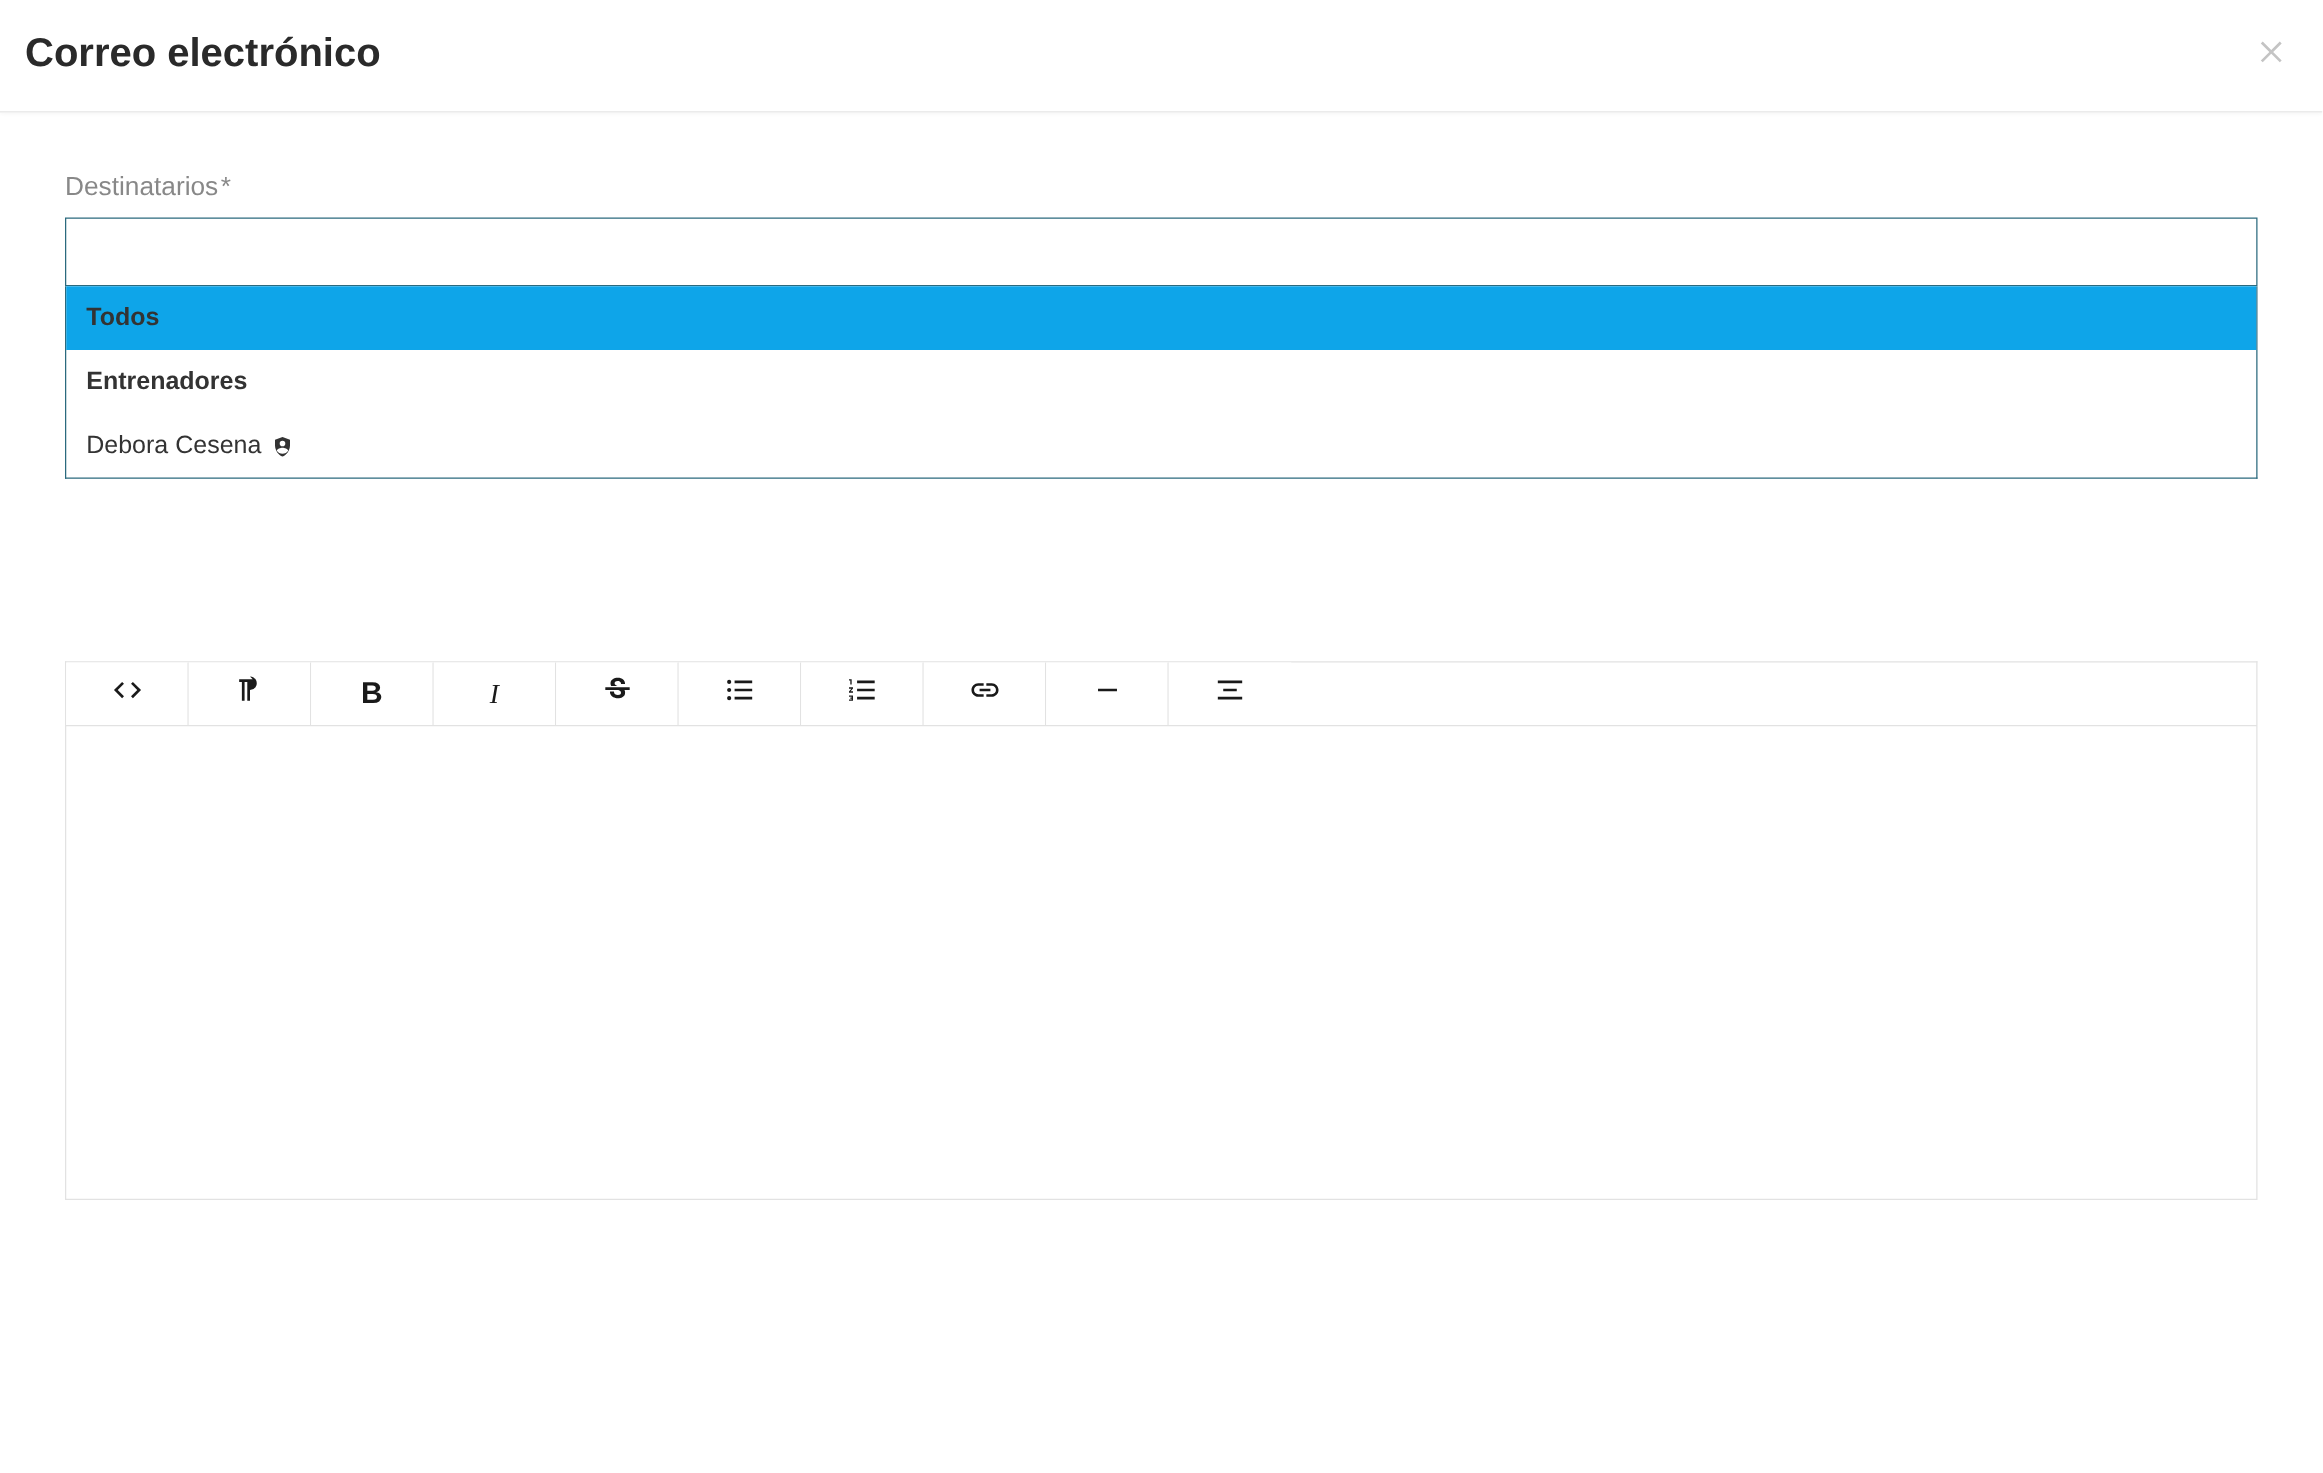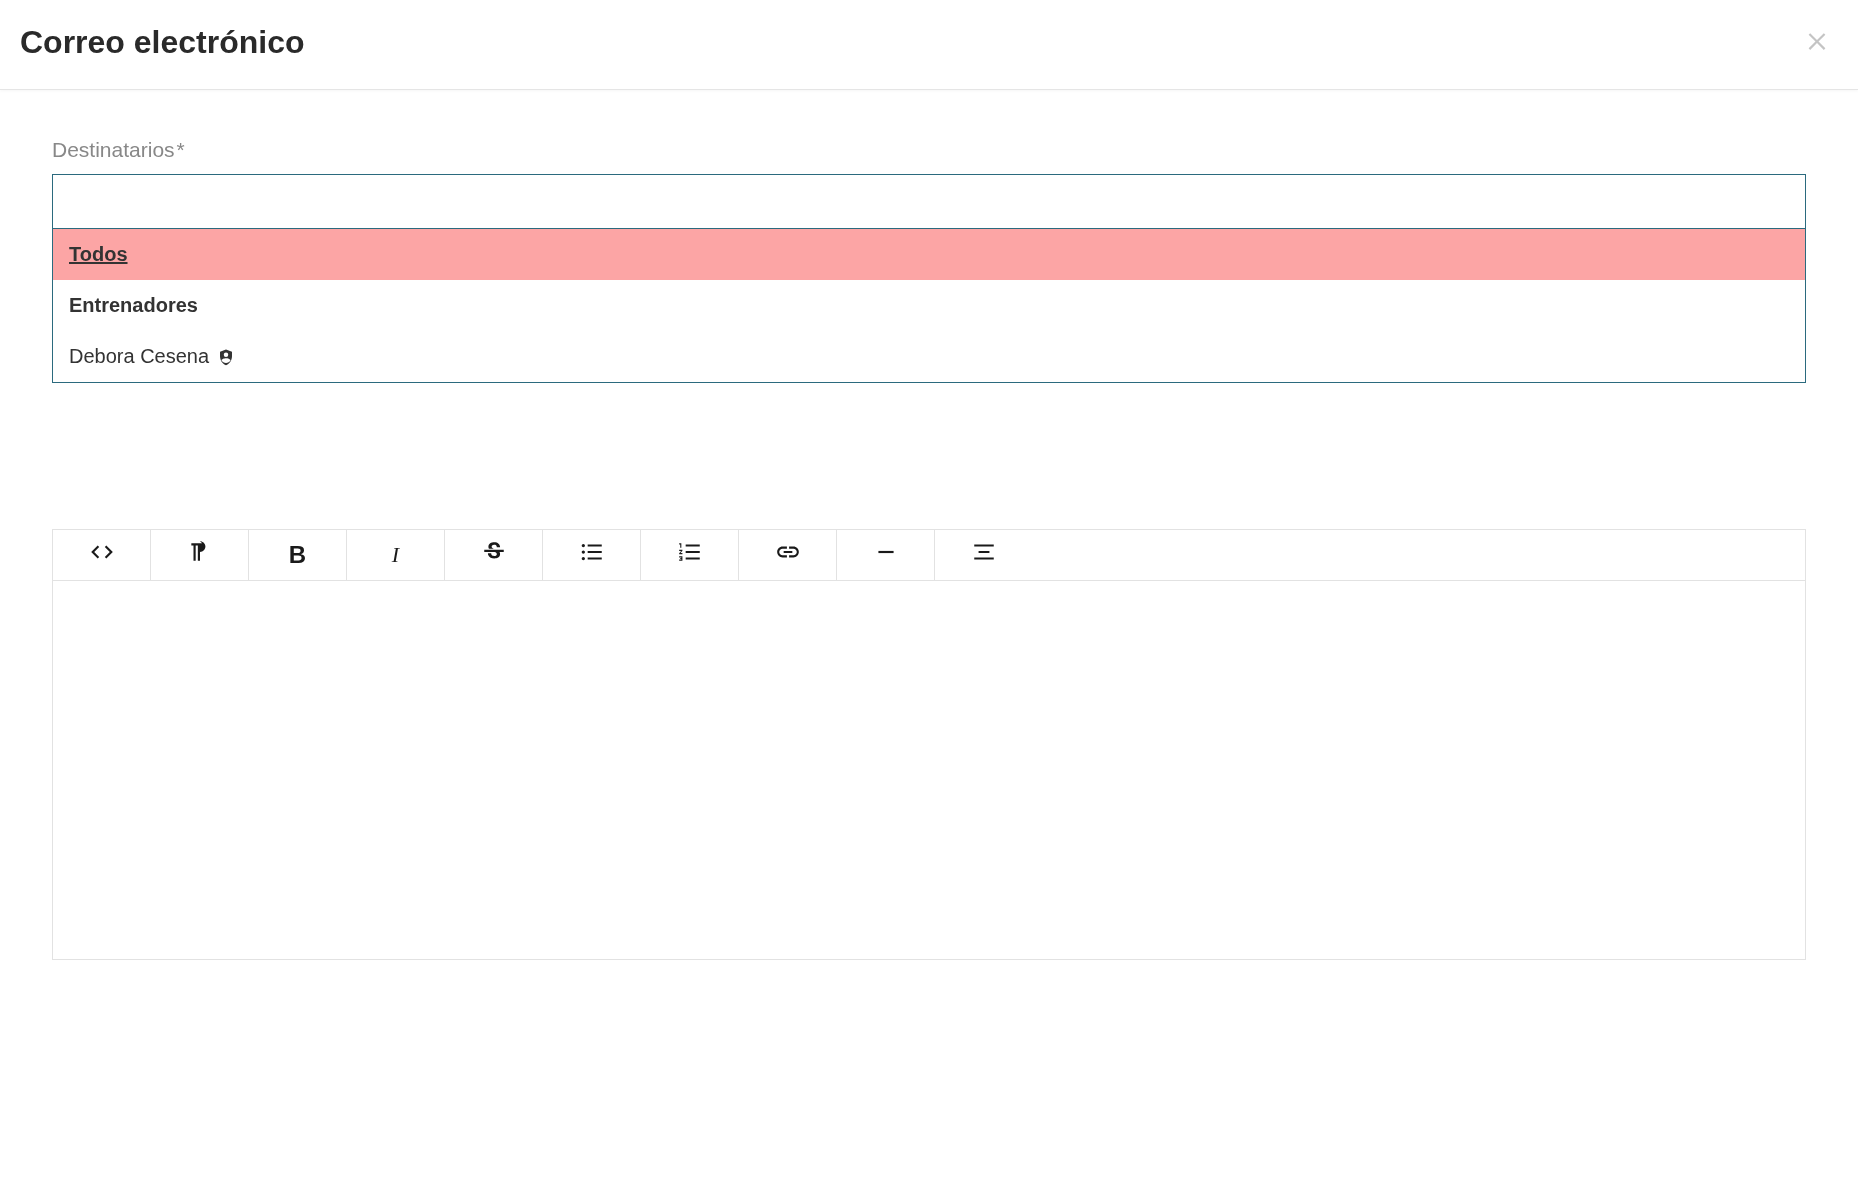--- a/index.html
+++ b/index.html
@@ -72,22 +72,21 @@
       padding: 14px 16px;
       font-size: 20px;
       cursor: pointer;
       display: flex;
       align-items: center;
       gap: 8px;
       color: #333;
     }
     .dropdown-option.group-all {
       font-weight: 700;
-      background: #fca5a5;
-      text-decoration: underline;
+      background: #0ea5e9;
     }
     .dropdown-option.group-header {
       font-weight: 700;
     }
     .person-badge-icon {
       width: 18px;
       height: 18px;
       display: inline-flex;
       align-items: center;
       justify-content: center;

